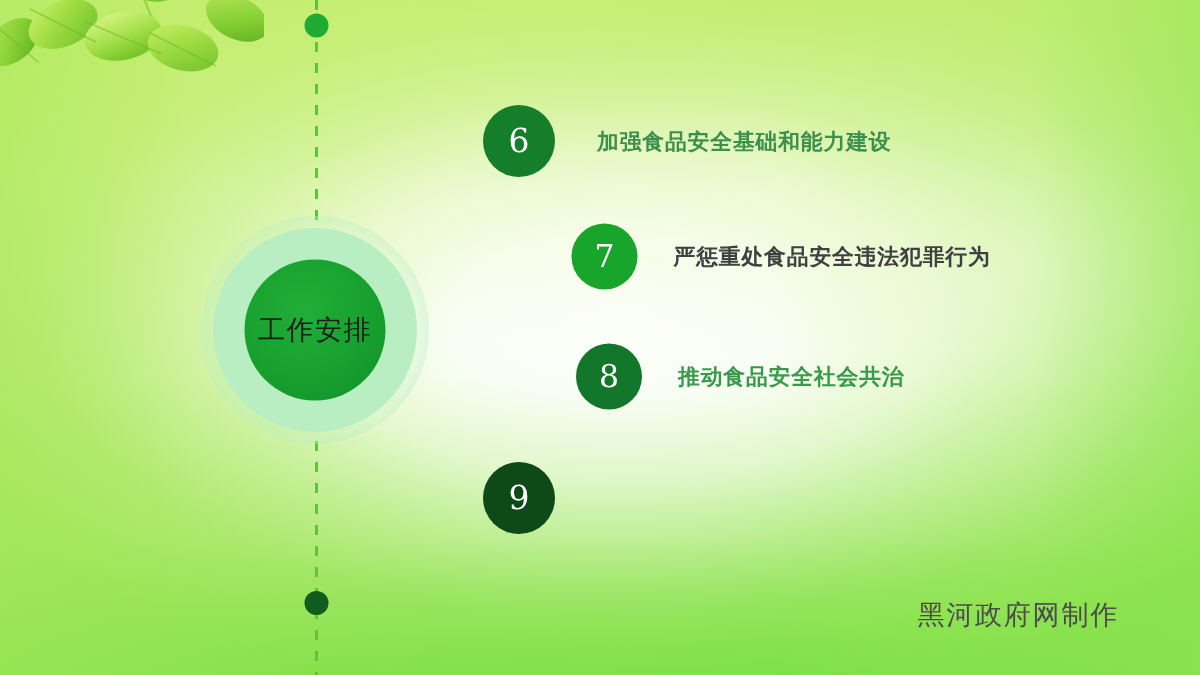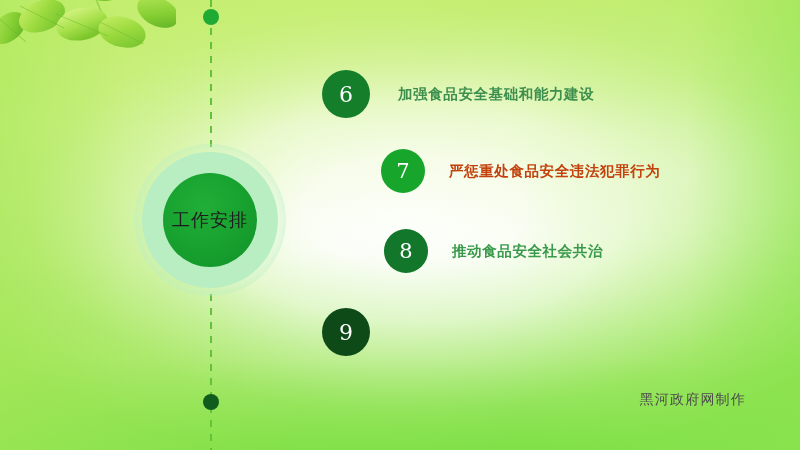--- a/index.html
+++ b/index.html
@@ -141,22 +141,22 @@
   .step-8 .step-num   { font-size:21px; }
   .step-8 .step-text  { margin-left:24px; font-size:14.5px; color:#3a9a4c; letter-spacing:0.6px; }
 
   .step-9 { left:322px; top:308px; }
   .step-9 .step-badge { width:48px; height:48px; background:#0d4a18; }
   .step-9 .step-num   { font-size:22px; }
   .step-9 .step-text  { margin-left:26px; font-size:14.5px; color:#3e8a4b; letter-spacing:0.6px; }
 
   
   .footer-credit {
-    position:absolute; right:54px; bottom:41px;
-    font-size:14px; color:#4c4c4c; letter-spacing:1.2px;
+    position:absolute; right:54px; bottom:28px;
+    font-size:18px; color:#4c4c4c; letter-spacing:1.2px;
     white-space:nowrap;
     font-family:"DejaVu Sans", sans-serif;
   }
 </style>
 </head>
 <body>
 
 <div id="slide">
 
   <div class="bg-layer bg-base"></div>
@@ -221,21 +221,21 @@
     <div class="step-badge" style="background: rgb(21, 126, 43);">
       <span class="step-num">6</span>
     </div>
     <span class="step-text" style="color: rgb(61, 143, 77);">加强食品安全基础和能力建设</span>
   </div>
 
   <div class="step step-7">
     <div class="step-badge" style="background: rgb(23, 166, 43);">
       <span class="step-num">7</span>
     </div>
-    <span class="step-text" style="color: #c2410c;">严惩重处食品安全违法犯罪行为</span>
+    <span class="step-text" style="color: #404040;">严惩重处食品安全违法犯罪行为</span>
   </div>
 
   <div class="step step-8">
     <div class="step-badge" style="background: rgb(18, 119, 42);">
       <span class="step-num">8</span>
     </div>
     <span class="step-text" style="color: rgb(58, 154, 76);">推动食品安全社会共治</span>
   </div>
 
   <div class="step step-9">

